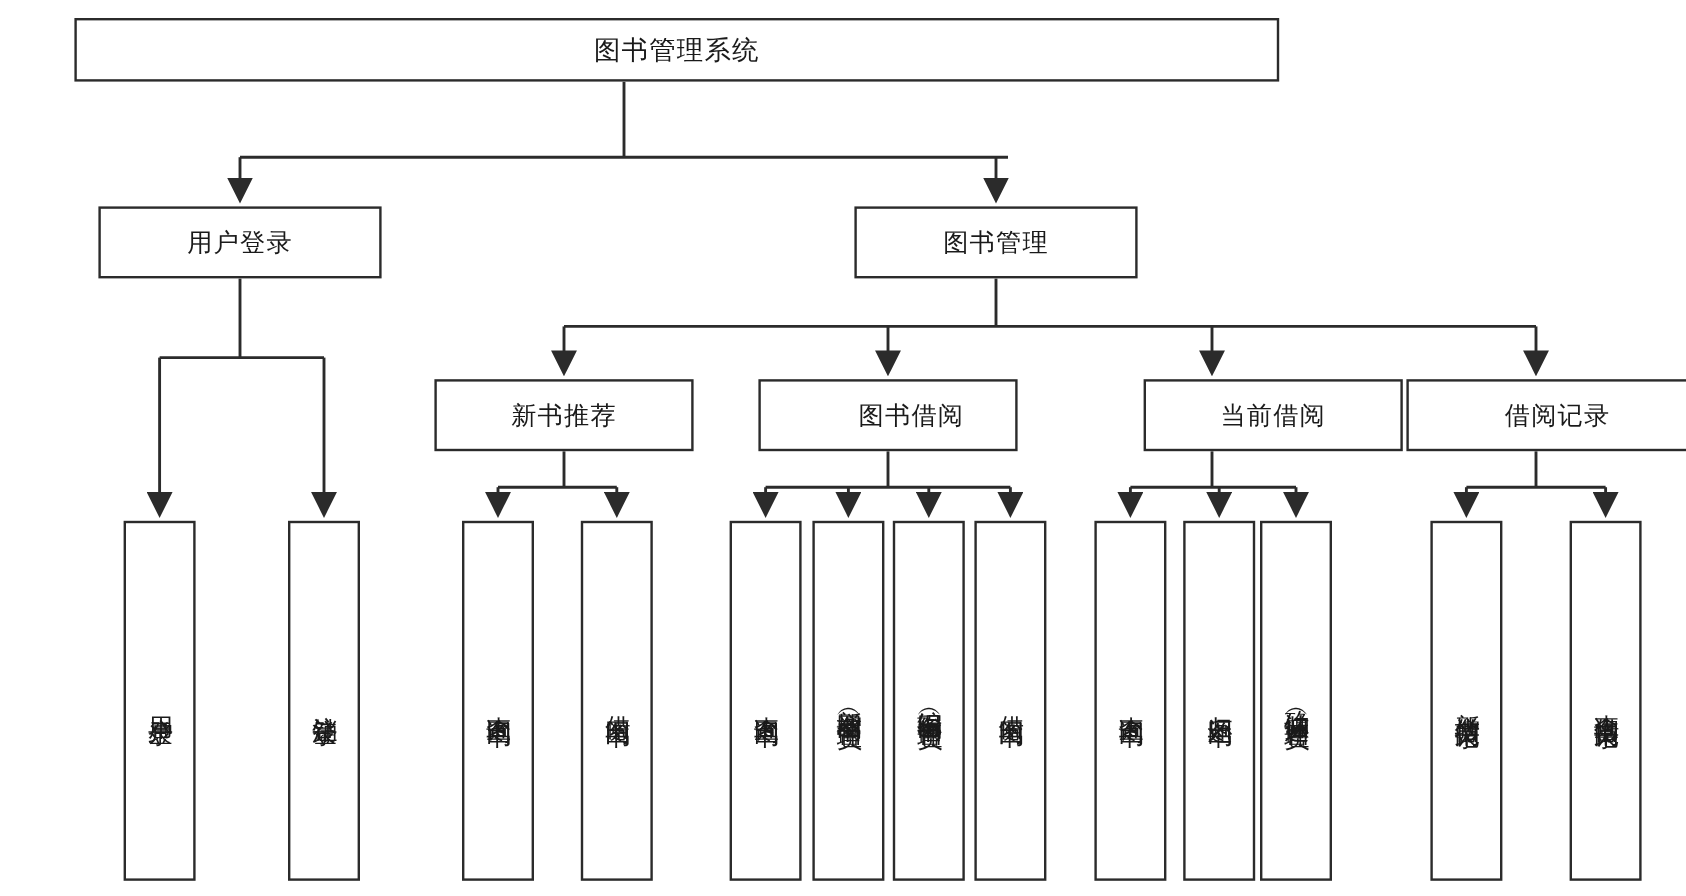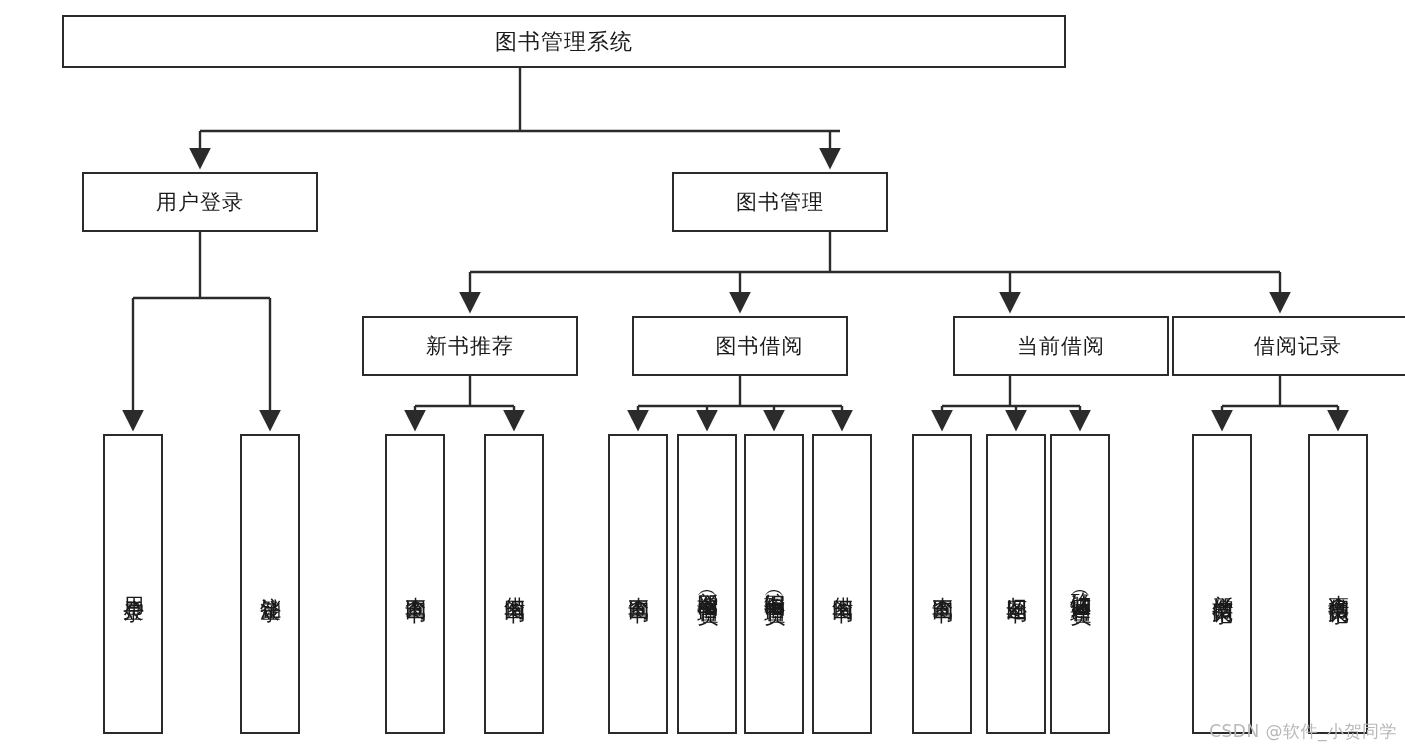--- a/index.html
+++ b/index.html
@@ -140,21 +140,21 @@
   </svg>
 
   <div class="node root h" style="left:18px; top:15px; width:1004px; height:53px;margin-left:44px;">
     <span class="txt">图书管理系统</span>
   </div>
 
   <div class="node h" style="left:82px; top:172px; width:236px; height:60px;">
     <span class="txt">用户登录</span>
   </div>
 
-  <div class="node h" style="left:672px; top:172px; width:216px; height:60px;">
+  <div class="node h" style="left:712px; top:172px; width:236px; height:60px;">
     <span class="txt">图书管理</span>
   </div>
 
   <div class="node h" style="left:362px; top:316px; width:216px; height:60px;justify-content:center;">
     <span class="txt">新书推荐</span>
   </div>
 
   <div class="node h" style="left:632px; top:316px; width:216px; height:60px;padding-left:39px;">
     <span class="txt">图书借阅</span>
   </div>
@@ -212,15 +212,14 @@
   </div>
 
   <div class="node v" style="left:1192px; top:434px; width:60px; height:300px;">
     <span class="txt">新增借阅记录</span>
   </div>
 
   <div class="node v" style="left:1308px; top:434px; width:60px; height:300px;">
     <span class="txt">查询借阅记录</span>
   </div>
 
-  <div class="watermark">CSDN @软件_小贺同学</div>
 
 </div>
 
 </body></html>

